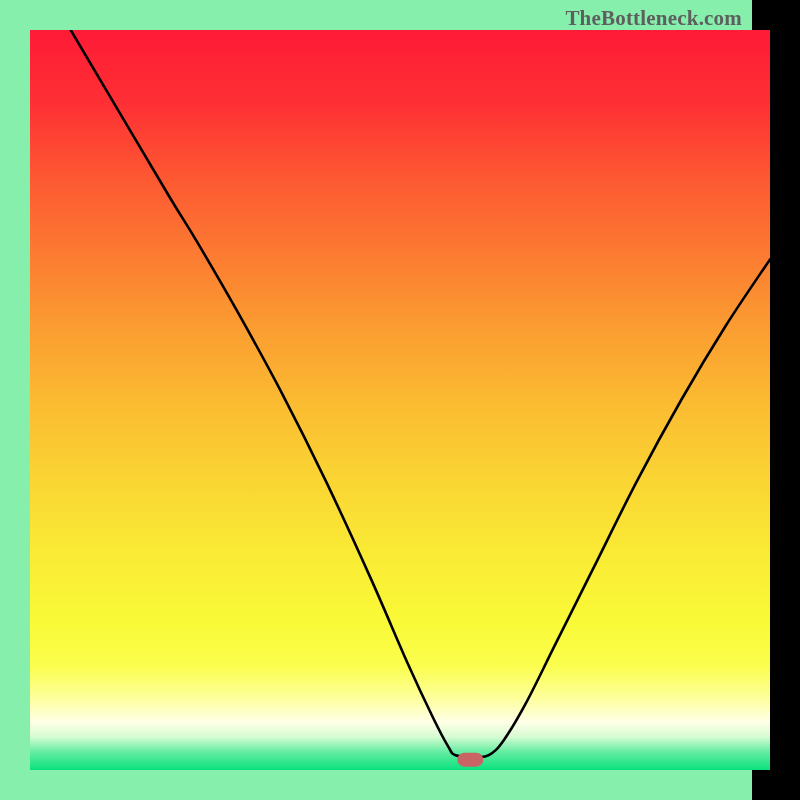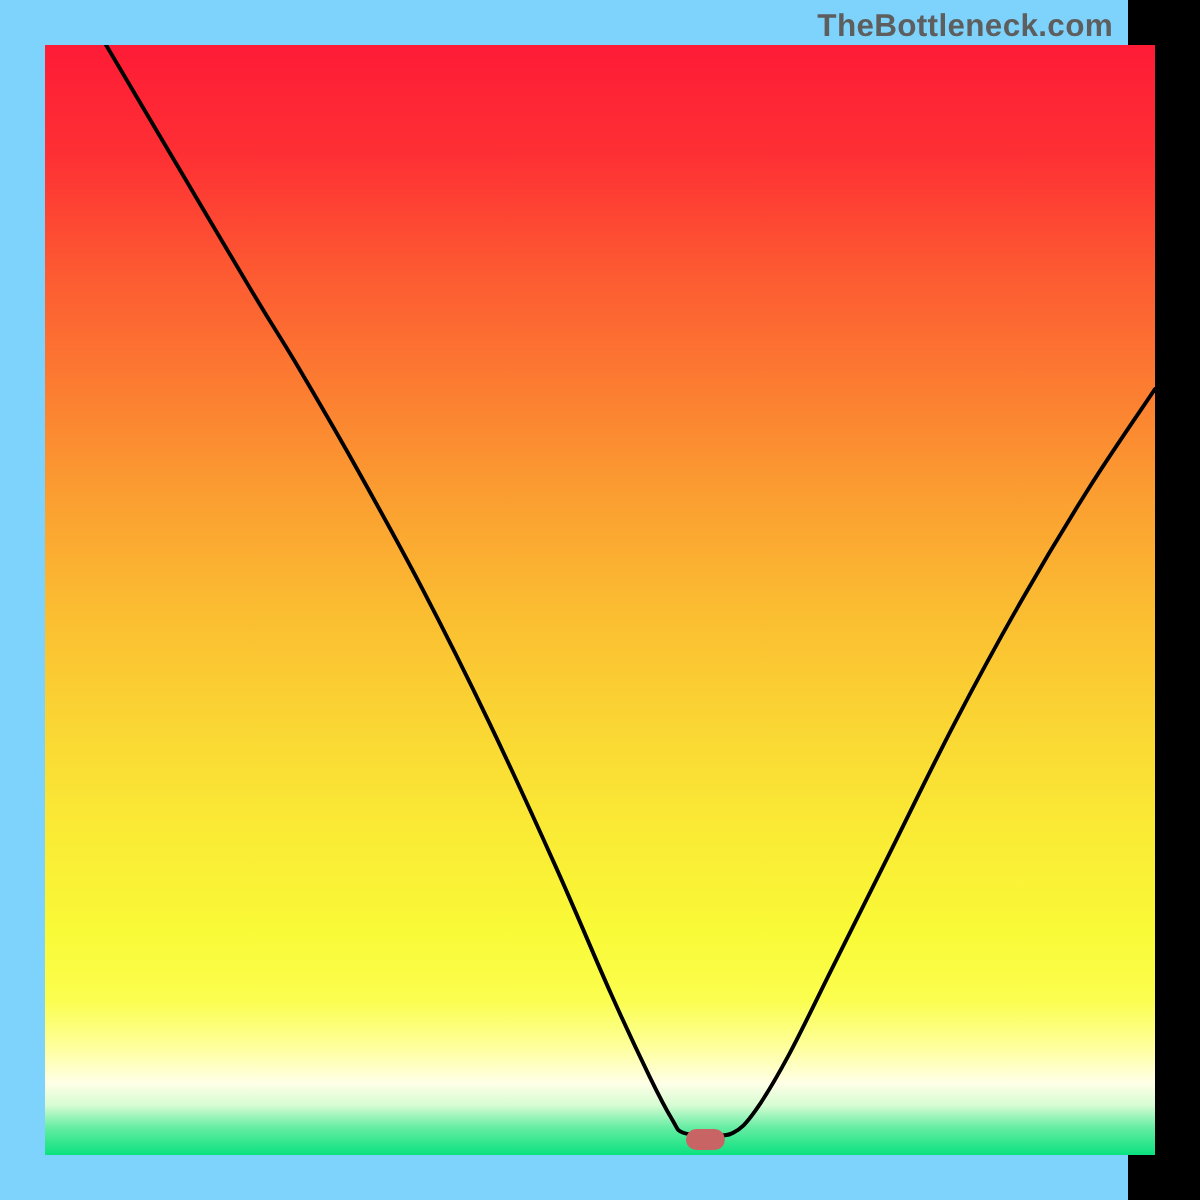--- a/index.html
+++ b/index.html
@@ -10,21 +10,22 @@
     background: #000000;
     overflow: hidden;
     font-family: Arial, Helvetica, sans-serif;
   }
   .frame {
     position: absolute;
     left: 0;
     top: 0;
     width: 752px;
     height: 800px;
-    background: #7dd3fc;
+    background: #86efac;
+    font-family: Liberation Serif, serif;
   }
   .plot-area {
     position: absolute;
     left: 30px;
     top: 30px;
     width: 740px;
     height: 740px;
     overflow: hidden;
   }
   .gradient-bg {

